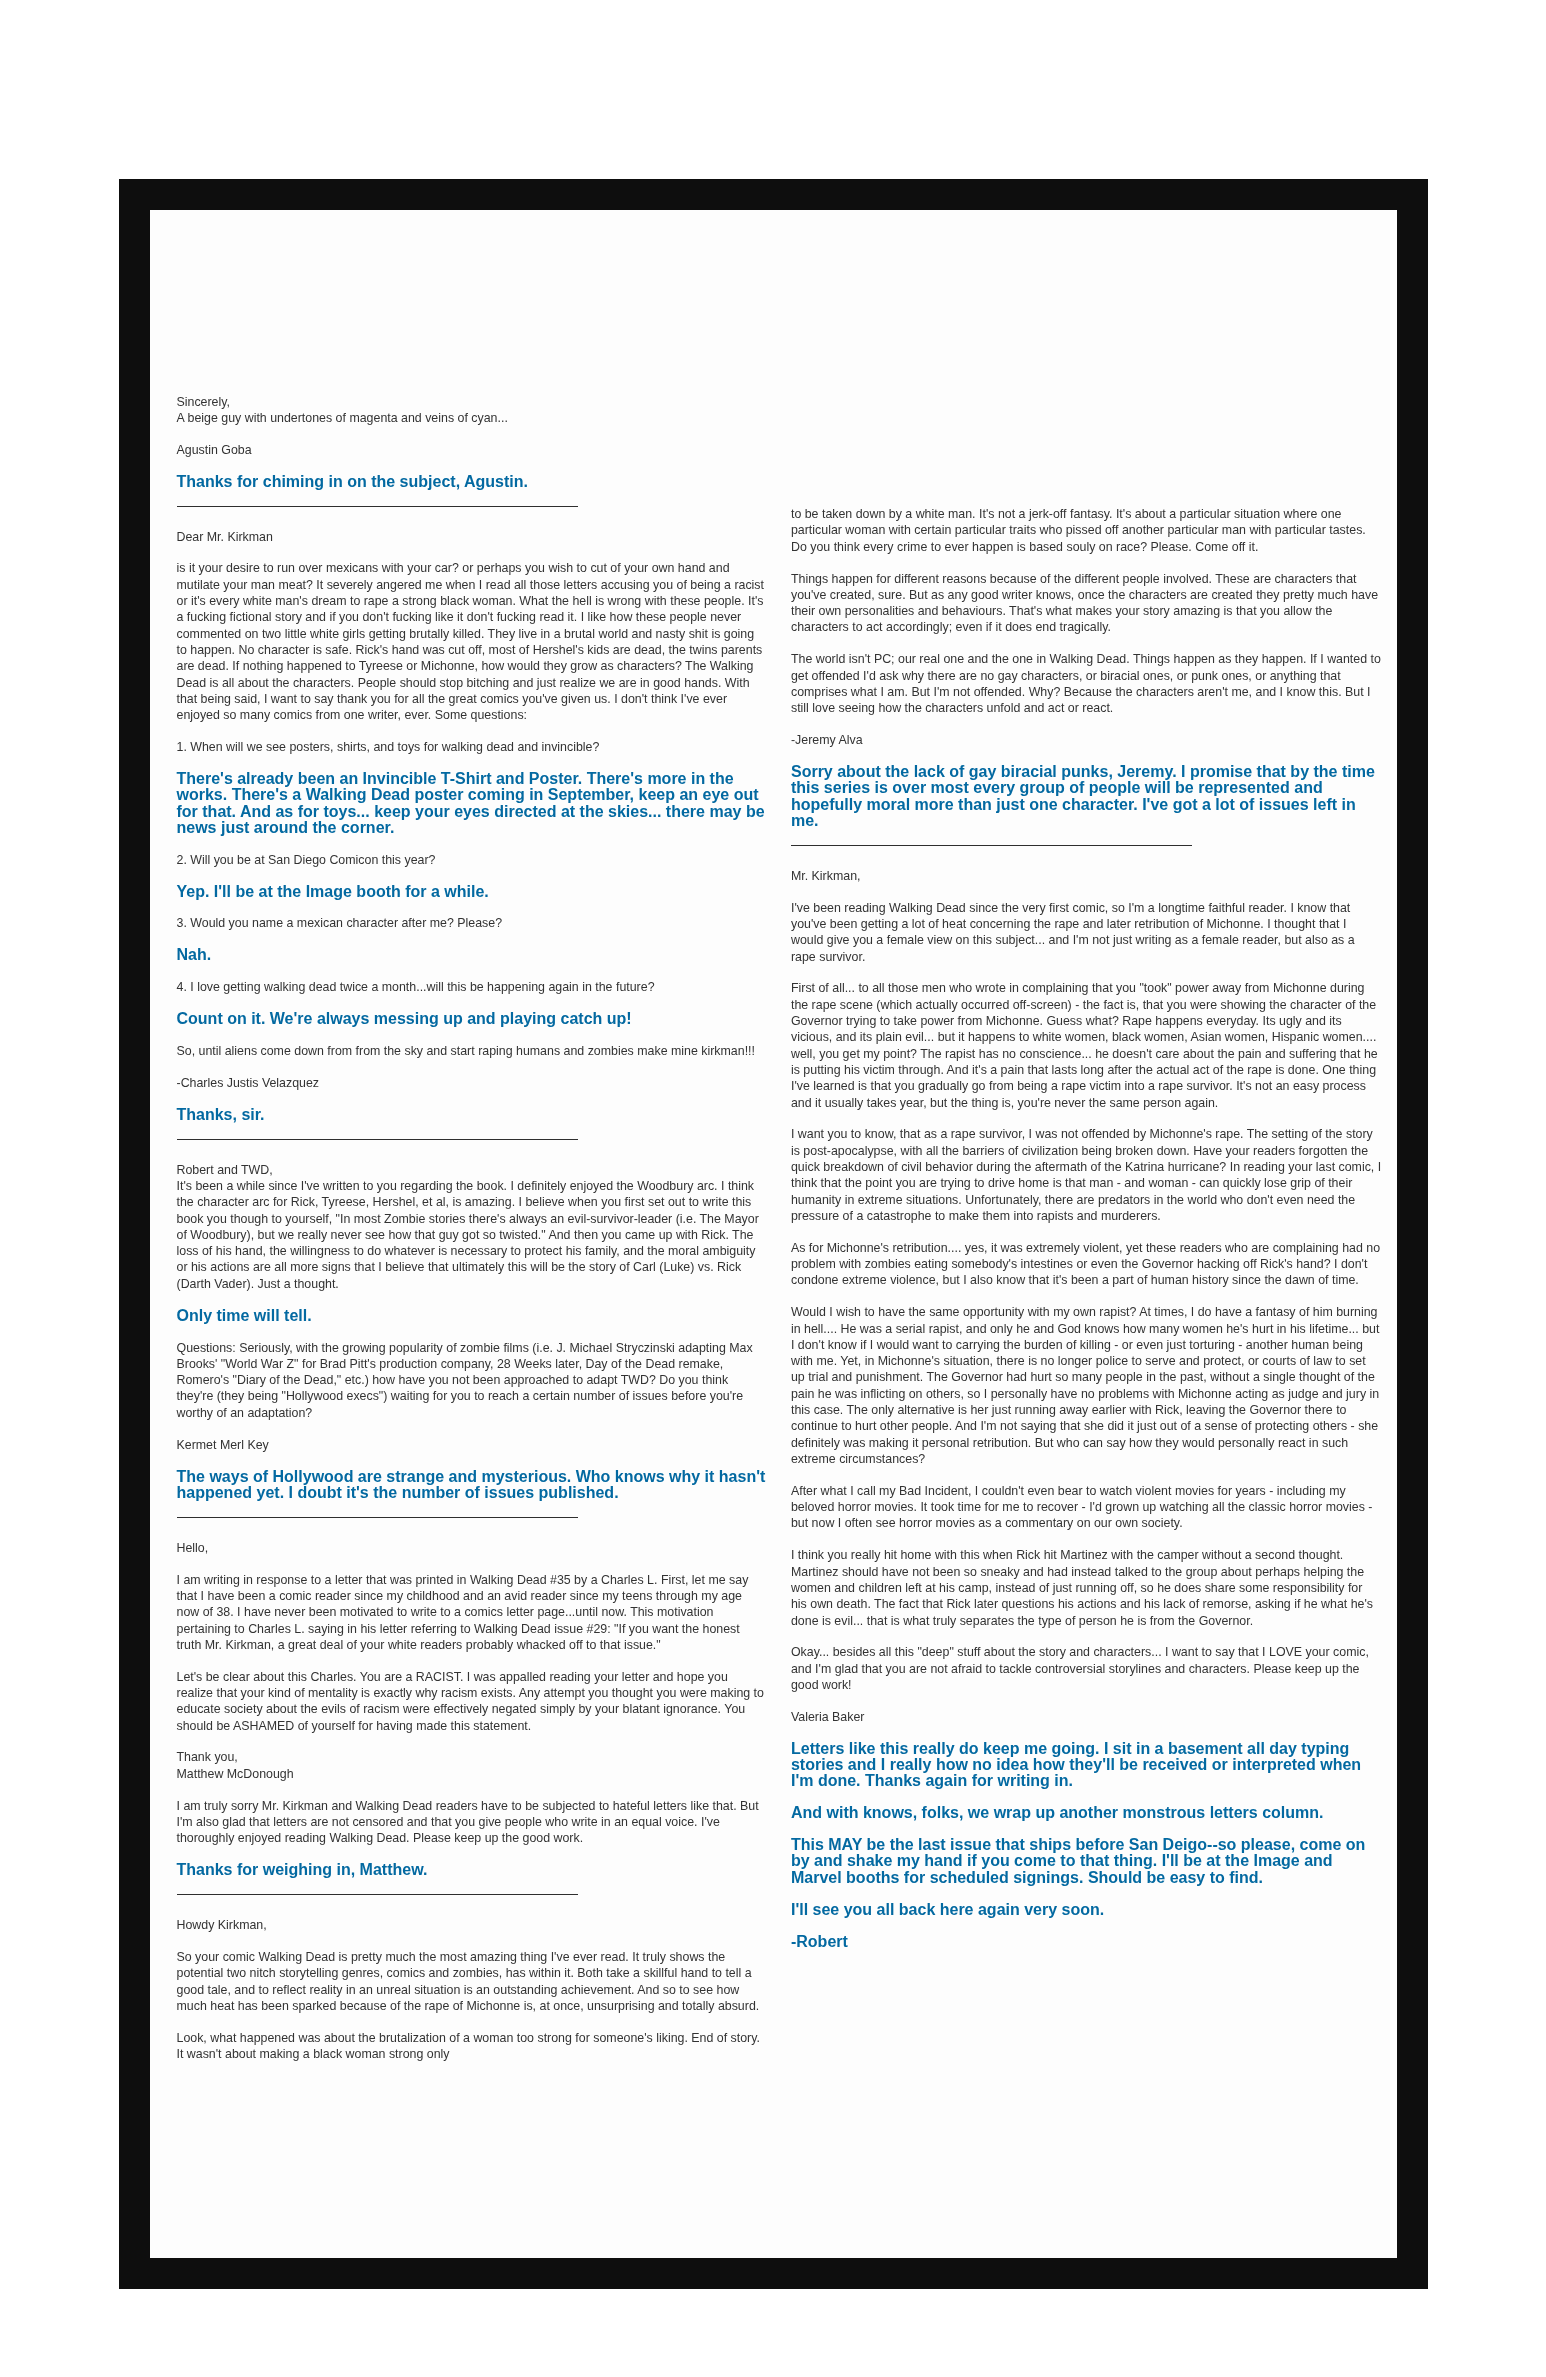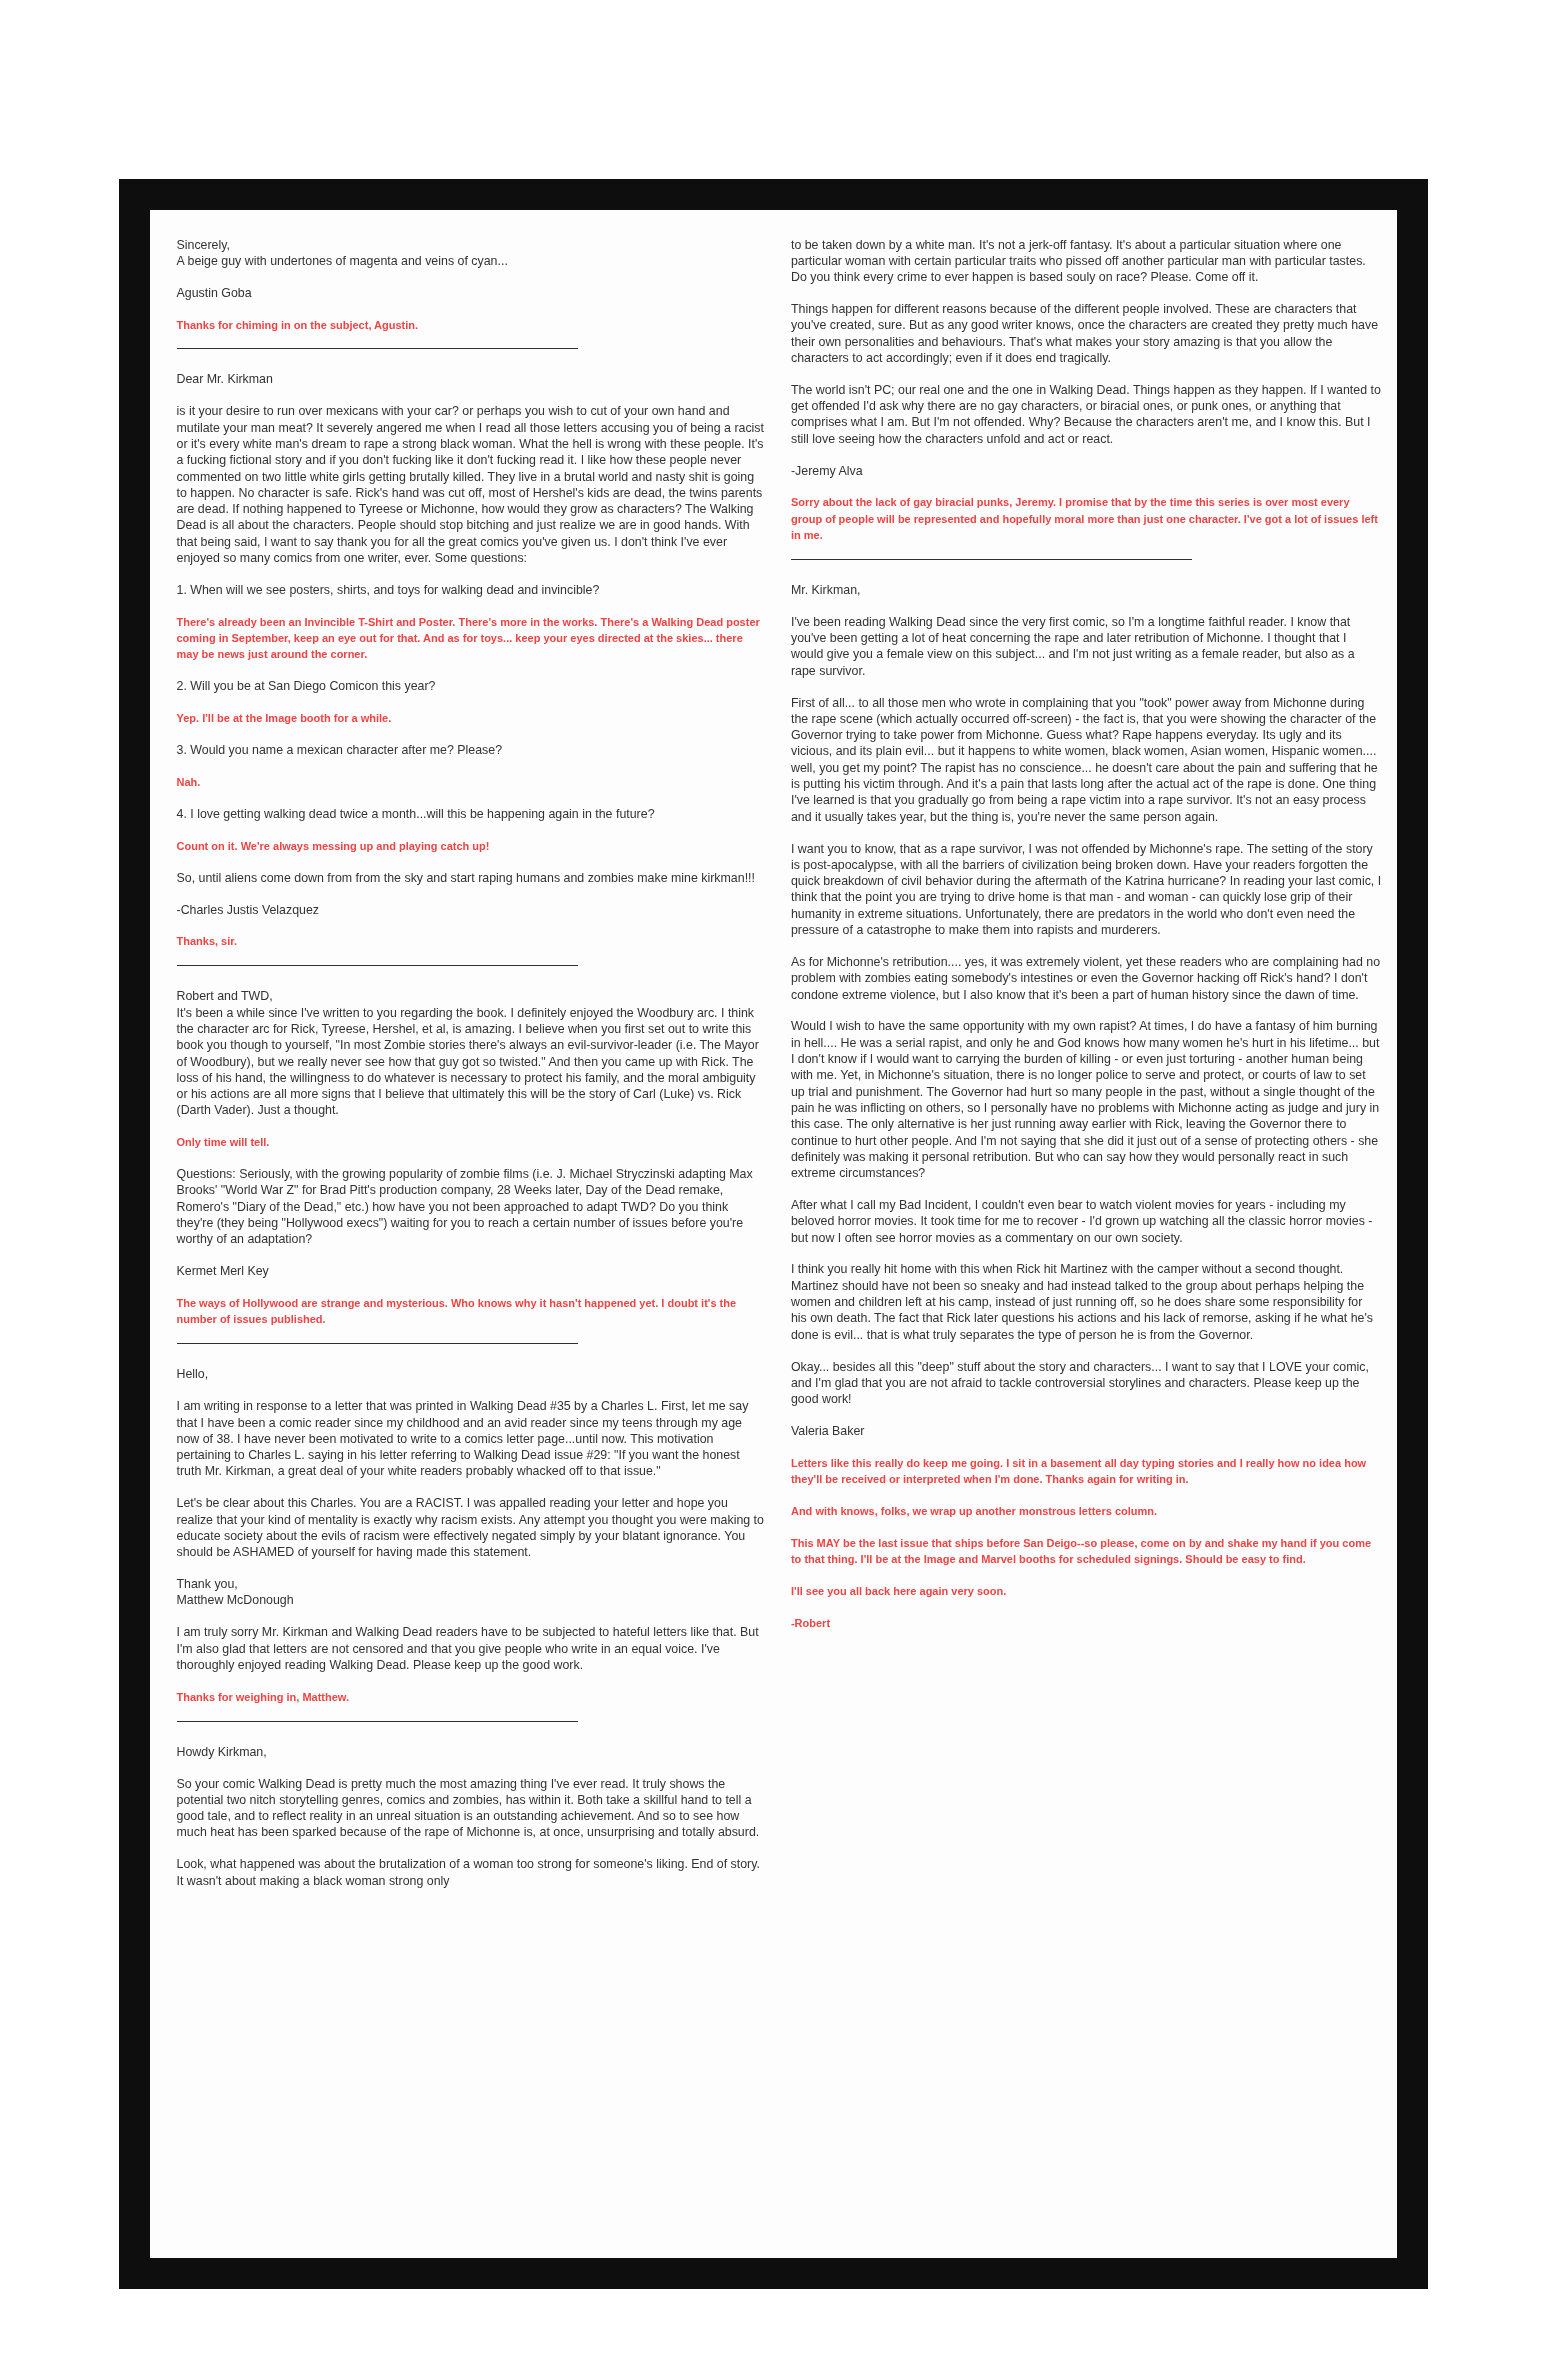--- a/index.html
+++ b/index.html
@@ -19,33 +19,34 @@
     padding: 31px;
   }
   .page-inner {
     width: 100%;
     height: 100%;
     background: #fdfdfd;
     padding: 26.5px 15.6px 23px 26.5px;
     display: flex;
     gap: 24px;
     overflow: hidden;
+    align-items: center;
   }
   .column { flex: 1; min-width: 0; }
   .para {
     font-size: 12.4px;
     line-height: 16.3px;
     color: #333333;
     margin: 0 0 15.6px;
     white-space: pre-line;
   }
   .response {
-    font-size: 11px;
+    font-size: 16px;
     line-height: 16.3px;
-    color: #ef4444;
+    color: #0369a1;
     font-weight: bold;
     margin: 0 0 15.6px;
     white-space: pre-line;
   }
   .divider {
     width: 68%;
     height: 0;
     border-top: 1.6px solid #2f2f2f;
     margin: 1.6px 0 22px;
   }

